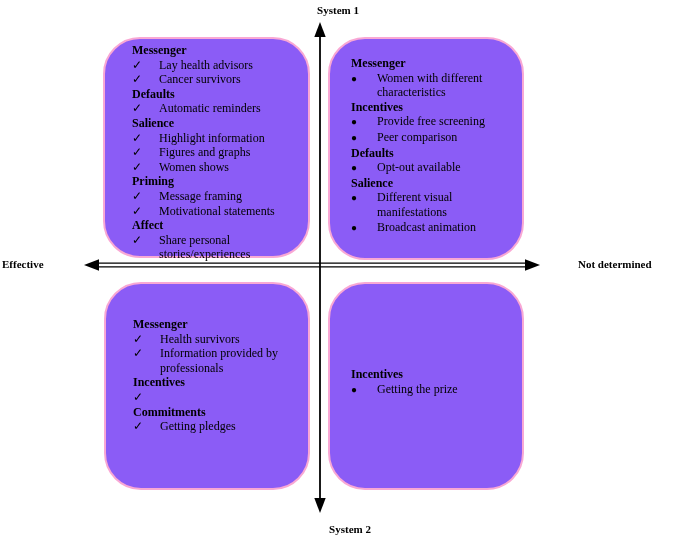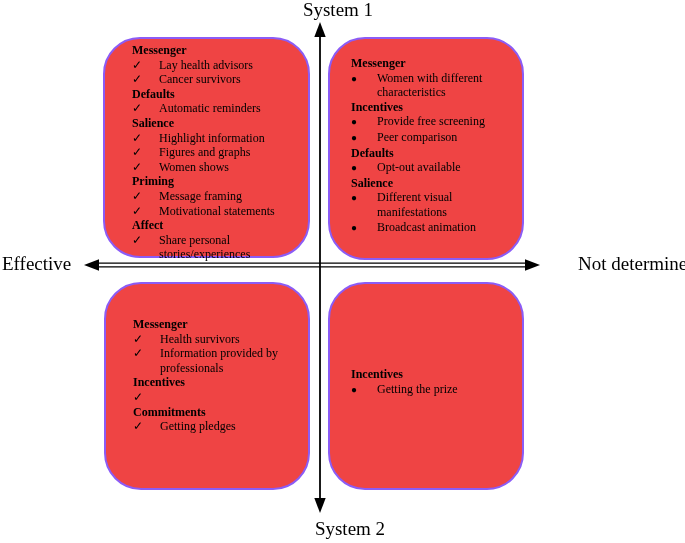--- a/index.html
+++ b/index.html
@@ -8,36 +8,36 @@
     width: 685px;
     height: 543px;
     background: #ffffff;
     color: #000;
     font-family: "Liberation Serif", serif;
     overflow: hidden;
   }
   .axes-svg { position: absolute; left: 0; top: 0; width: 685px; height: 543px; }
   .axis-label {
     position: absolute;
-    font-weight: normal;
-    font-size: 19px;
+    font-weight: bold;
+    font-size: 11px;
     line-height: 18px;
     white-space: nowrap;
   }
   .lbl-system1 { left: 338px; top: 1px; transform: translateX(-50%); }
   .lbl-system2 { left: 350px; top: 520px; transform: translateX(-50%); }
   .lbl-effective { left: 2px; top: 255px; }
   .lbl-notdetermined { left: 578px; top: 255px; }
 
   .quad {
     position: absolute;
     box-sizing: border-box;
-    border: 2px solid #8b5cf6;
+    border: 2px solid #f9a8d4;
     border-radius: 37px;
-    background: #ef4444;
+    background: #8b5cf6;
     font-size: 12px;
     line-height: 14.6px;
   }
   .q-tl { left: 103px; top: 37px;  width: 207px; height: 221px; padding: 4px 6px 0 27px; }
   .q-tr { left: 328px; top: 37px;  width: 196px; height: 223px; padding: 17px 4px 0 21px; }
   .q-bl { left: 104px; top: 282px; width: 206px; height: 208px; padding: 33px 6px 0 27px; }
   .q-br { left: 328px; top: 282px; width: 196px; height: 208px; padding: 83px 4px 0 21px; }
 
   .sec-header { font-weight: bold; }
   .item { display: flex; align-items: baseline; }

